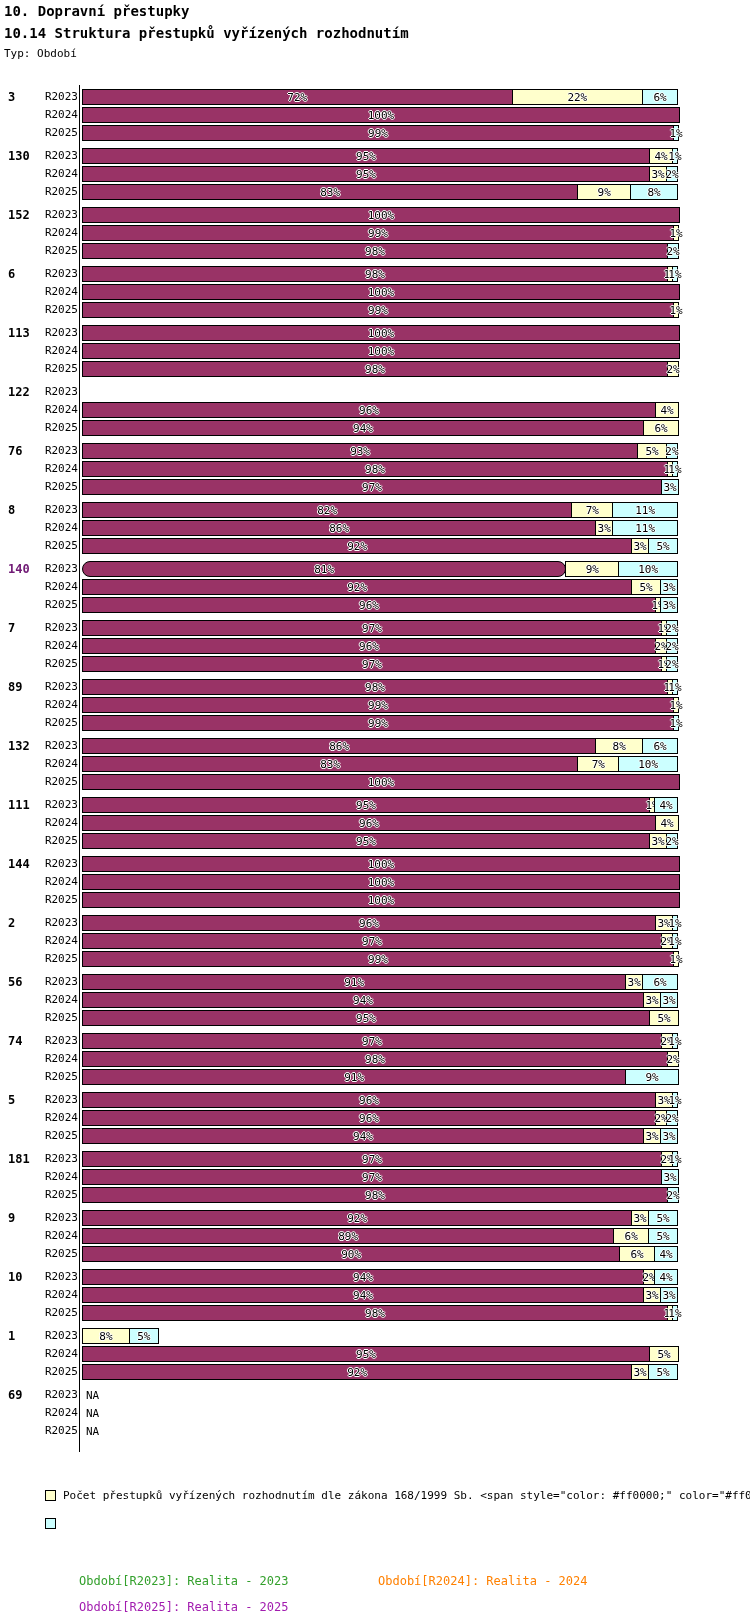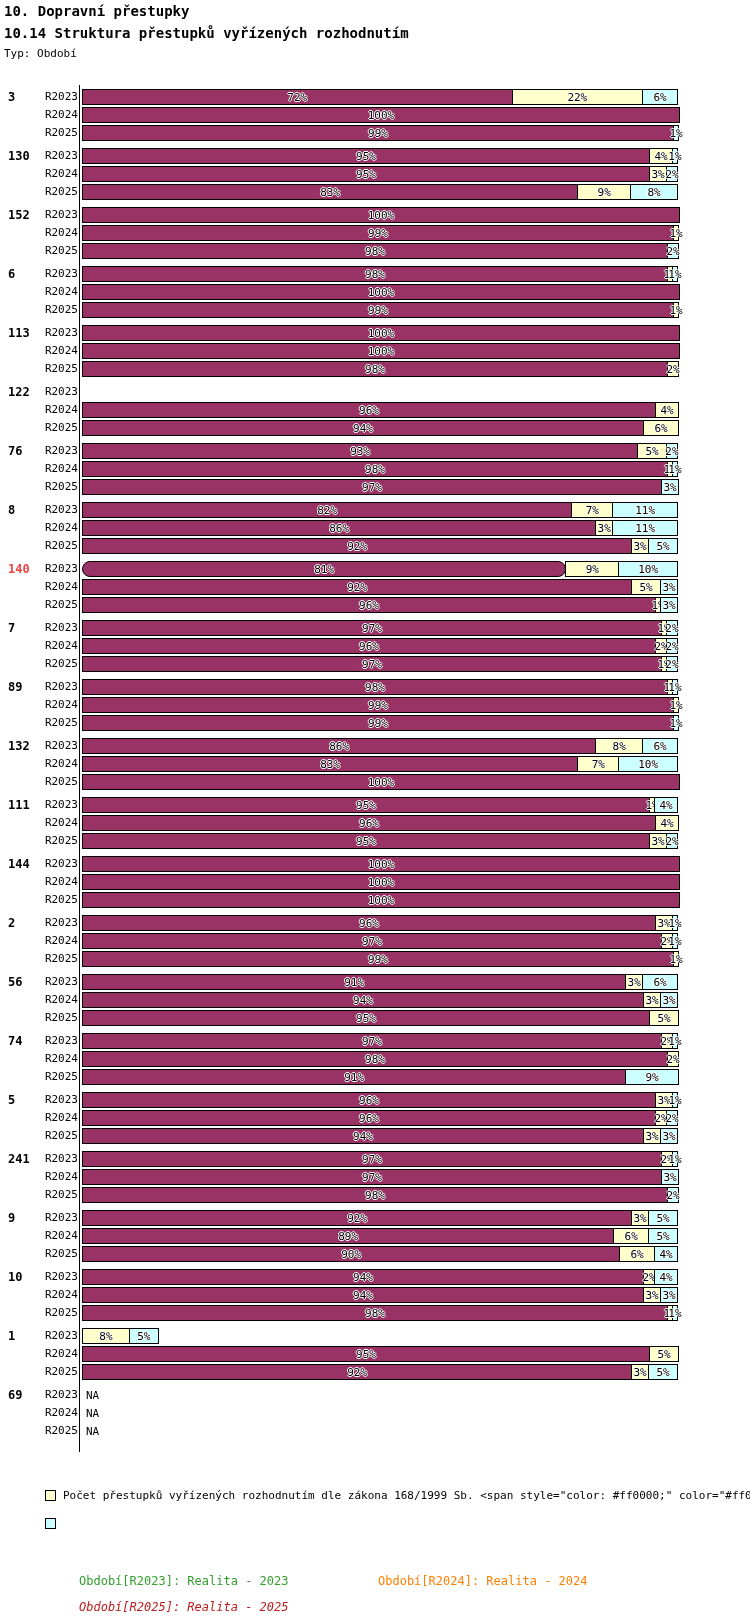--- a/index.html
+++ b/index.html
@@ -349,21 +349,21 @@
                 <span class="pct">3%</span>
               </div>
               <div class="seg" style="width: 5%; background: rgb(204, 255, 255);">
                 <span class="pct">5%</span>
               </div>
             </div>
           </div>
         </div>
         <div class="group">
           <div class="row">
-            <div class="glabel" style="color: #ef4444;">140</div>
+            <div class="glabel" style="color: #701a75;">140</div>
             <div class="rlabel">R2023</div>
             <div class="barwrap">
               <div class="seg" style="width: 81%; background: rgb(153, 51, 102); border-radius: 8px;">
                 <span class="pct">81%</span>
               </div>
               <div class="seg" style="width: 9%; background: rgb(255, 255, 204);">
                 <span class="pct">9%</span>
               </div>
               <div class="seg" style="width: 10%; background: rgb(204, 255, 255);">
                 <span class="pct">10%</span>
@@ -774,21 +774,21 @@
                 <span class="pct">3%</span>
               </div>
               <div class="seg" style="width: 3%; background: rgb(204, 255, 255);">
                 <span class="pct">3%</span>
               </div>
             </div>
           </div>
         </div>
         <div class="group">
           <div class="row">
-            <div class="glabel">241</div>
+            <div class="glabel">181</div>
             <div class="rlabel">R2023</div>
             <div class="barwrap">
               <div class="seg" style="width: 97%; background: rgb(153, 51, 102);">
                 <span class="pct">97%</span>
               </div>
               <div class="seg" style="width: 2%; background: rgb(255, 255, 204);">
                 <span class="pct">2%</span>
               </div>
               <div class="seg" style="width: 1%; background: rgb(204, 255, 255);">
                 <span class="pct">1%</span>
@@ -990,17 +990,17 @@
       <span class="lg-swatch" style="background: rgb(204, 255, 255);"></span>
     </div>
   </div>
 
   <div class="periods">
     <div class="prow">
       <span style="color: rgb(51, 160, 44);">Období[R2023]: Realita - 2023</span>
       <span style="color: rgb(255, 128, 0);">Období[R2024]: Realita - 2024</span>
     </div>
     <div class="prow">
-      <span style="color: #b91c1c; font-style: italic;">Období[R2025]: Realita - 2025</span>
+      <span style="color: #a21caf;">Období[R2025]: Realita - 2025</span>
     </div>
   </div>
 
 </div>
 
 </body></html>

